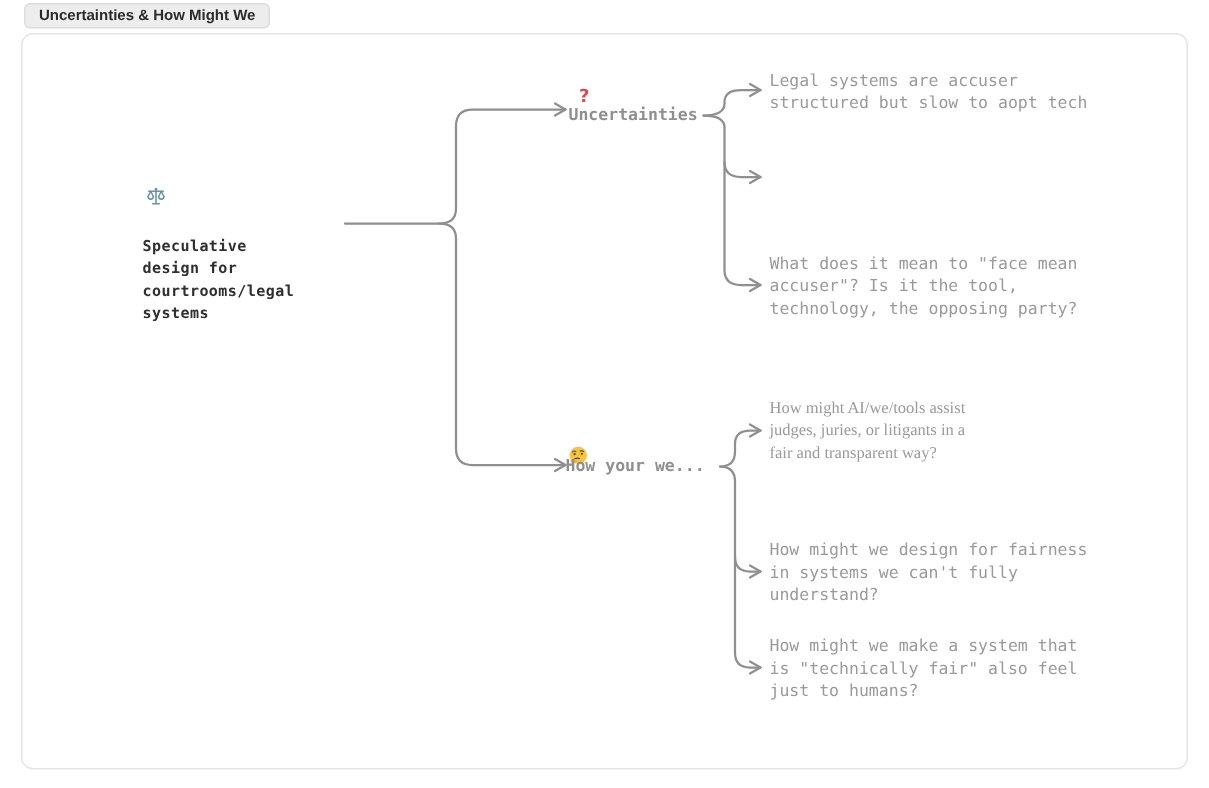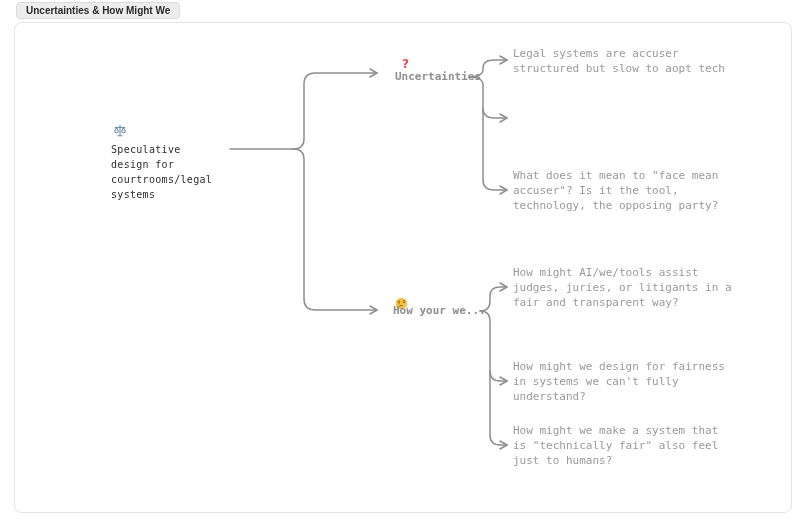--- a/index.html
+++ b/index.html
@@ -1,40 +1,40 @@
 <!DOCTYPE html>
 <html><head>
 <meta charset="utf-8">
 <style>
   * { margin:0; padding:0; box-sizing:border-box; }
   html,body { width:806px; height:525px; background:#ffffff; overflow:hidden; }
   .screen { position:relative; width:650px; height:525px; background:#ffffff;
-            font-family:"DejaVu Sans Mono", monospace;padding-left:16px; }
+            font-family:"DejaVu Sans Mono", monospace; }
 
   .board-tab {
     position:absolute; left:16px; top:2px; height:17px;
     padding:2px 9px 3px 9px;
     background:#ededed; border:1px solid #dcdcdc; border-radius:4px;
     font-family:"Liberation Sans", sans-serif;
     font-size:10px; font-weight:600; color:#2b2b2b; line-height:11px;
     white-space:nowrap;
   }
 
   .canvas-card {
     position:absolute; left:14px; top:22px; width:778px; height:491px;
     background:#ffffff; border:1px solid #e5e5e5; border-radius:8px;
   }
 
   svg.connectors { position:absolute; left:0; top:0; width:806px; height:525px;
                    pointer-events:none; }
 
   .node { position:absolute; }
   .root-label {
-    position:absolute; left:95px; top:142px;
-    font-size:10px; font-weight:normal; color:#2f2f2f;
+    position:absolute; left:95px; top:157px;
+    font-size:10px; font-weight:bold; color:#2f2f2f;
     line-height:15px; white-space:pre-line; letter-spacing:0.3px;
   }
   .root-icon { position:absolute; left:97px; top:123px; width:14px; height:14px; }
 
   .branch-label {
     position:absolute; font-size:11px; font-weight:bold; color:#8f8f8f;
     line-height:14px; white-space:nowrap;
   }
   .branch-label.u { left:379px; top:70px; }
   .branch-label.h { left:377px; top:304px; }
@@ -47,21 +47,21 @@
   .think-icon { position:absolute; left:379px; top:295px; width:13px; height:13px; }
 
   .leaf {
     position:absolute; left:513px; width:240px;
     font-size:11px; color:#9a9a9a; line-height:15px;
     white-space:pre-line;
   }
   .leaf.l1 { top:46px; }
   .leaf.l2 { top:95px; }
   .leaf.l3 { top:168px; }
-  .leaf.l4 { top:265px; }
+  .leaf.l4 { top:265px;font-family:Liberation Serif, serif; }
   .leaf.l5 { top:359px; }
   .leaf.l6 { top:423px; }
 </style>
 </head>
 <body>
 
 <div class="screen">
 
   <div class="board-tab">Uncertainties &amp; How Might We</div>
 

